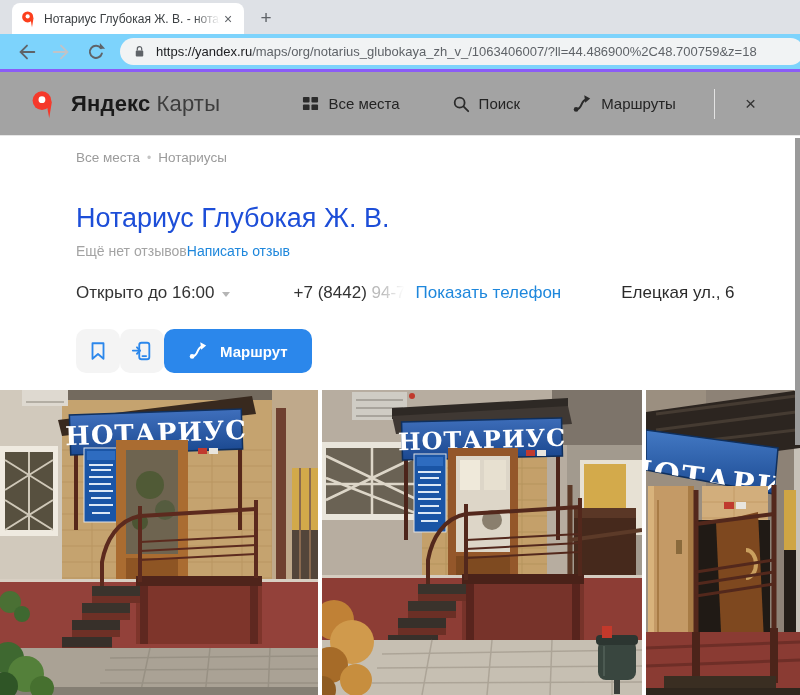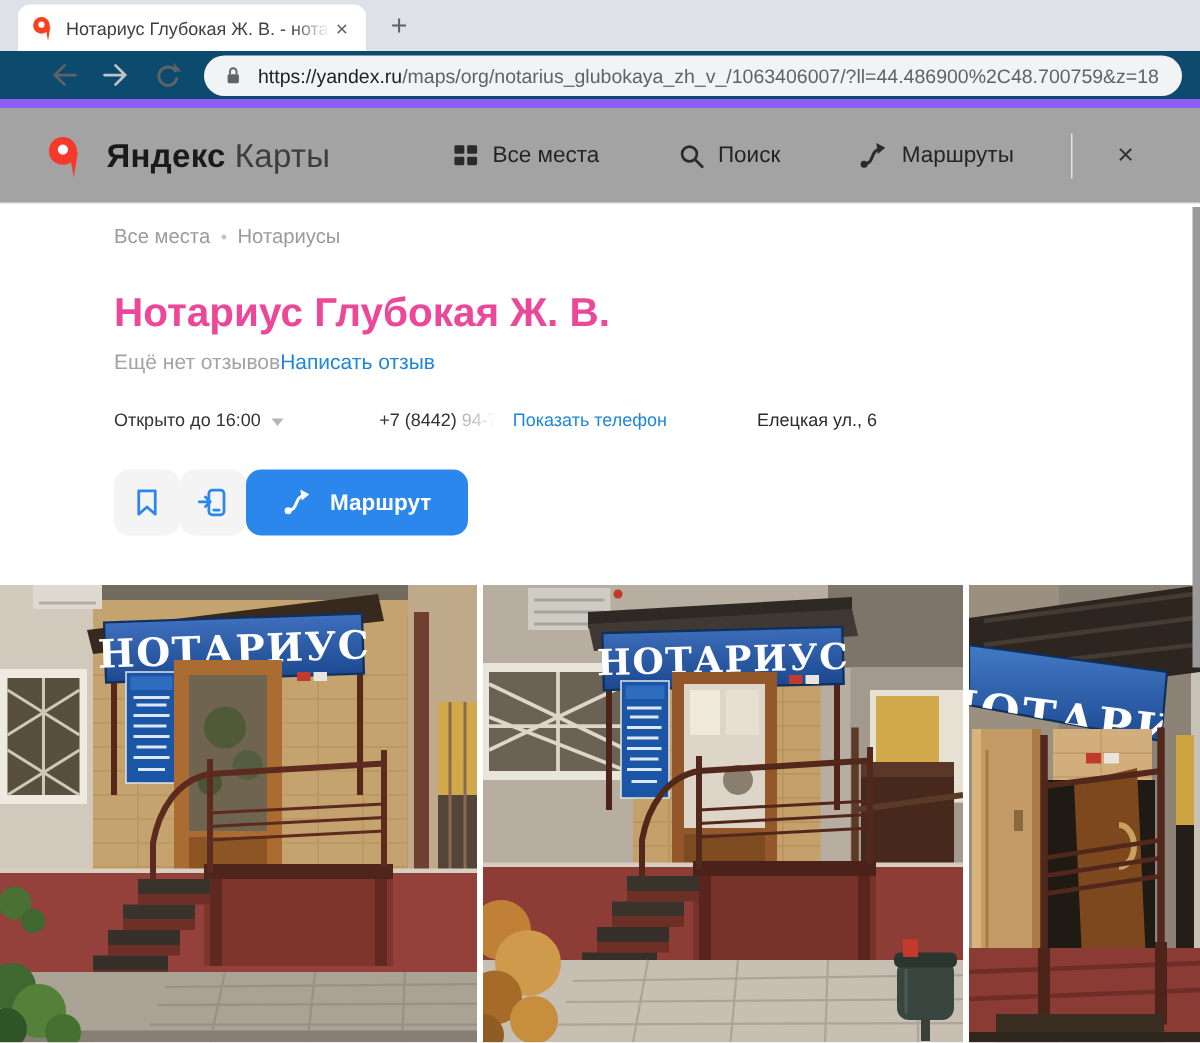--- a/index.html
+++ b/index.html
@@ -11,21 +11,21 @@
   .tabstrip { height:34px; background:#dee1e6; display:flex; align-items:flex-end; }
   .tab { position:relative; margin-left:12px; width:232px; height:31px; background:#fff;
          border-radius:8px 8px 0 0; display:flex; align-items:center; padding:0 8px; }
   .tab-favicon { flex:0 0 16px; height:18px; margin-right:8px; }
   .tab-title { font-size:12px; color:#3c4043; white-space:nowrap; overflow:hidden; flex:1;
                -webkit-mask-image:linear-gradient(90deg,#000 85%,transparent); 
                mask-image:linear-gradient(90deg,#000 85%,transparent); }
   .tab-close { flex:0 0 16px; text-align:center; color:#5f6368; font-size:14px; line-height:16px; cursor:pointer; }
   .newtab { width:28px; height:28px; margin:0 0 2px 8px; color:#5f6368; font-size:19px;
             display:flex; align-items:center; justify-content:center; border-radius:50%; }
-  .toolbar { height:38px; background:#0c4a6e; border-bottom:6px solid #8b5cf6; display:flex; align-items:center; padding:0 26px; }
+  .toolbar { height:38px; background:#7dd3fc; border-bottom:3px solid #8b5cf6; display:flex; align-items:center; padding:0 10px; }
   .nav-ico { width:24px; height:24px; margin:0 5px; display:flex; align-items:center; justify-content:center; }
   .urlbar { flex:1; height:27px; margin-left:8px; margin-right:-14px; background:#f1f3f4; border-radius:14px;
             display:flex; align-items:center; padding:0 12px; overflow:hidden; }
   .url-text { font-size:13px; white-space:nowrap; }
   .url-domain { color:#202124; }
   .url-path { color:#5f6368; }
 
   
   .ymheader { height:64px; background:#a3a3a3; border-bottom:1px solid #e7e7e7; display:flex; align-items:center; padding:0 30px; }
   .brand { display:flex; align-items:center; }
@@ -36,25 +36,25 @@
   .ymnav-item { display:flex; align-items:center; margin:0 26px; cursor:pointer; }
   .ymnav-item svg { margin-right:9px; }
   .ymnav-label { font-size:15px; color:#242424; }
   .ym-divider { width:1px; height:30px; background:#e3e3e3; margin:0 4px 0 12px; }
   .ym-close { font-size:19px; color:#333; padding:6px 14px 6px 26px; cursor:pointer; }
 
   
   .content { padding-left:76px; }
   .breadcrumb { margin-top:14px; font-size:13.5px; color:#9b9b9b; display:flex; align-items:center; gap:7px; }
   .bc-sep { color:#c4c4c4; font-size:12px; }
-  .place-title { margin-top:26px; font-size:27px; line-height:34px; font-weight:700; color:#ec4899; }
+  .place-title { margin-top:36px; font-size:27px; line-height:34px; font-weight:400; color:#1d4ed8; }
   .review-row { margin-top:8px; font-size:14px; display:flex; }
   .muted { color:#a3a3a3; }
   .link { color:#1e87dc; cursor:pointer; }
-  .info-row { margin-top:24px; font-size:12px; color:#333; display:flex; align-items:center; }
+  .info-row { margin-top:24px; font-size:17px; color:#333; display:flex; align-items:center; }
   .open-status { display:flex; align-items:center; }
   .caret { width:0; height:0; border-left:4px solid transparent; border-right:4px solid transparent;
            border-top:5px solid #b5b5b5; margin-left:7px; margin-top:2px; }
   .phone { margin-left:64px; }
   .phone-hidden { color:#bbb;
     -webkit-mask-image:linear-gradient(90deg,#000 30%,transparent 95%);
     mask-image:linear-gradient(90deg,#000 30%,transparent 95%); }
   .show-phone { margin-left:10px; }
   .address { margin-left:60px; color:#2b2b2b; }
   .btn-row { margin-top:26px; display:flex; gap:0; align-items:flex-start; }

